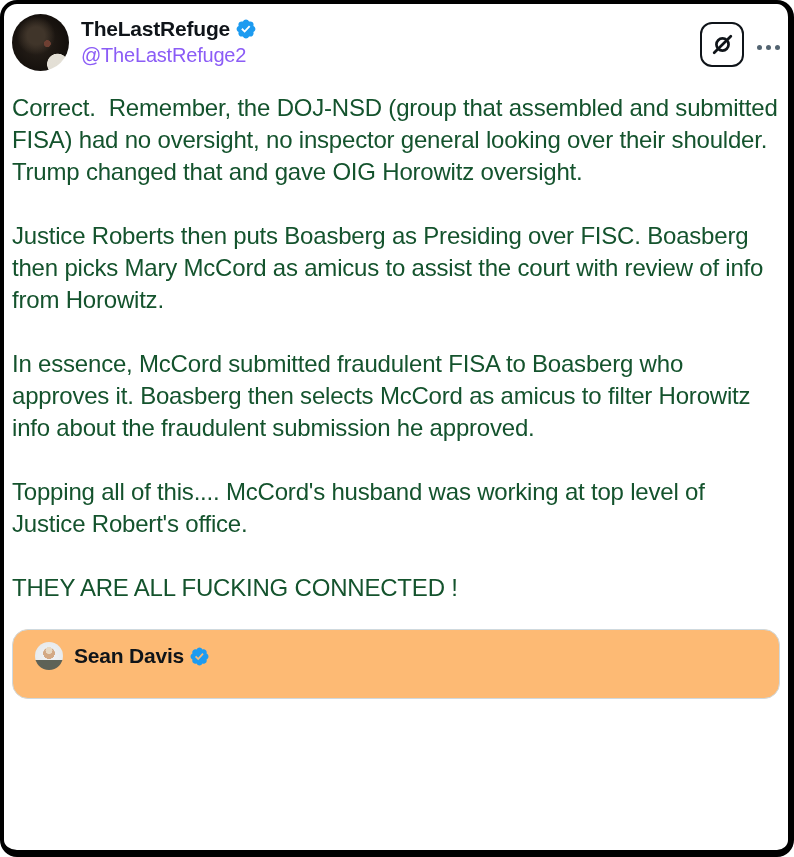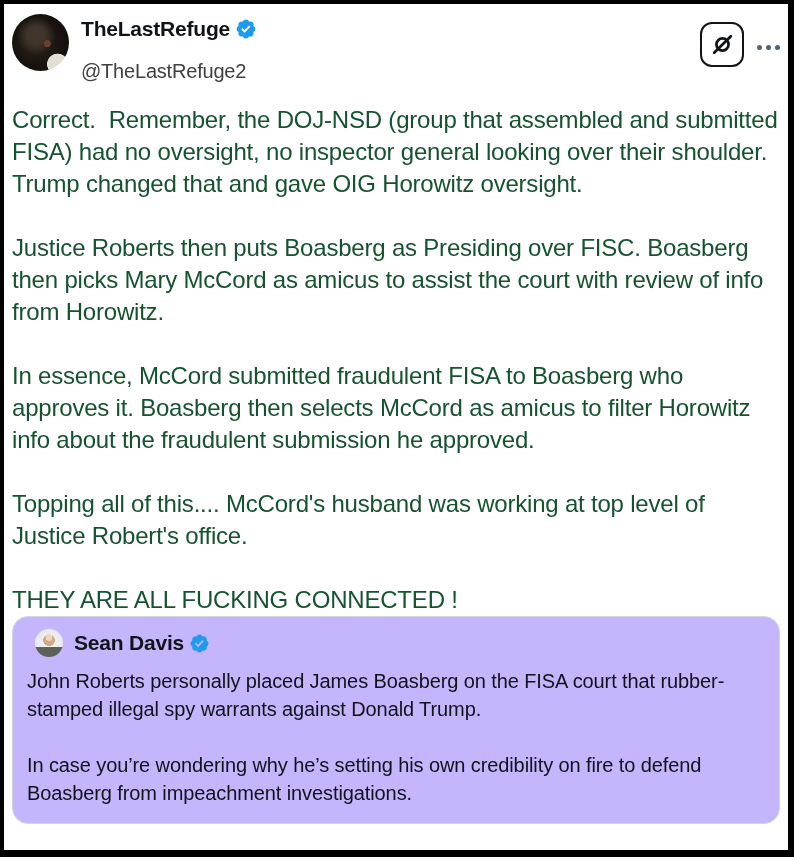--- a/index.html
+++ b/index.html
@@ -11,39 +11,40 @@
     color: #0f1419;
     overflow: hidden;
   }
   .frame {
     width: 794px;
     height: 857px;
     border-style: solid;
     border-color: #000000;
     border-width: 4px 6px 7px 4px;
     background: #ffffff;
+    border-radius: 17px;
   }
   .container { padding: 10px 8px 8px 8px; }
 
   
   .header { display: flex; align-items: flex-start; }
   .avatar-main {
     width: 57px; height: 57px; border-radius: 50%;
     flex: 0 0 auto;
     background:
       radial-gradient(circle at 80% 88%, rgba(238,234,224,0.95) 0 15%, rgba(238,234,224,0) 16%),
       radial-gradient(circle at 62% 52%, #6e3f32 0 7%, rgba(110,63,50,0) 8%),
       radial-gradient(circle at 42% 38%, #40352a 0 18%, rgba(64,53,42,0) 40%),
       radial-gradient(circle at 45% 50%, #2b231c 0%, #17120e 60%, #0b0908 100%);
   }
   .author-col { margin-left: 12px; padding-top: 3px; min-width: 0; }
   .name-row { display: flex; align-items: center; gap: 5px; }
   .display-name { font-size: 21px; font-weight: 700; color: #0f1419; letter-spacing: -0.2px; }
   .badge { flex: 0 0 auto; display: inline-flex; }
-  .handle { font-size: 20px; color: #404040; margin-top: 19px; letter-spacing: -0.2px; }
+  .handle { font-size: 20px; color: #8b5cf6; margin-top: 3px; letter-spacing: -0.2px; }
   .header-spacer { flex: 1 1 auto; }
   .grok-btn {
     width: 44px; height: 45px;
     border: 2.5px solid #0f1419; border-radius: 12px;
     display: flex; align-items: center; justify-content: center;
     margin-top: 8px; flex: 0 0 auto; background: #ffffff; cursor: pointer;
   }
   .more-btn {
     display: flex; align-items: center; gap: 4px;
     margin: 31px 0 0 13px; flex: 0 0 auto; cursor: pointer;
@@ -59,24 +60,25 @@
     font-size: 24px;
     line-height: 32px;
     letter-spacing: -0.2px;
     color: #14532d;
     white-space: pre-wrap;
     word-wrap: break-word;
   }
 
   
   .quote-card {
+    margin-top: 25px;
     border: 1px solid #cfd9de;
     border-radius: 16px;
-    padding: 12px 16px 16px 14px;
-    background: #c4b5fd;
+    padding: 12px 16px 28px 14px;
+    background: #fdba74;
     cursor: pointer;
   }
   .q-header { display: flex; align-items: center; margin-left: 8px; }
   .q-avatar {
     width: 28px; height: 28px; border-radius: 50%; flex: 0 0 auto;
     background:
       radial-gradient(circle at 50% 30%, #e8d9c4 0 14%, rgba(232,217,196,0) 15%),
       radial-gradient(circle at 50% 40%, #d3a985 0 26%, rgba(211,169,133,0) 27%),
       linear-gradient(to bottom, rgba(0,0,0,0) 64%, #5d6257 64%),
       radial-gradient(circle, #f2f3f5 0%, #e3e7ea 100%);
@@ -146,19 +148,16 @@
     <div class="quote-card">
       <div class="q-header">
         <div class="q-avatar"></div>
         <span class="q-name">Sean Davis</span>
         <span class="q-badge">
           <svg width="21" height="21" viewBox="0 0 24 24">
             <path fill="#1d9bf0" d="M22.25 12c0-1.43-.88-2.67-2.19-3.34.46-1.39.2-2.9-.81-3.91s-2.52-1.27-3.91-.81c-.66-1.31-1.91-2.19-3.34-2.19s-2.67.88-3.33 2.19c-1.4-.46-2.91-.2-3.92.81s-1.26 2.52-.8 3.91c-1.31.67-2.2 1.91-2.2 3.34s.89 2.67 2.2 3.34c-.46 1.39-.21 2.9.8 3.91s2.52 1.26 3.91.81c.67 1.31 1.91 2.19 3.34 2.19s2.68-.88 3.34-2.19c1.39.45 2.9.2 3.91-.81s1.27-2.52.81-3.91c1.31-.67 2.19-1.91 2.19-3.34zm-11.71 4.2L6.8 12.46l1.41-1.42 2.26 2.26 4.8-5.23 1.47 1.36-6.2 6.77z"></path>
           </svg>
         </span>
       </div>
-      <div class="q-text">John Roberts personally placed James Boasberg on the FISA court that rubber-stamped illegal spy warrants against Donald Trump.
-
-In case you’re wondering why he’s setting his own credibility on fire to defend Boasberg from impeachment investigations.</div>
     </div>
 
   </div>
 </div>
 
 </body></html>

